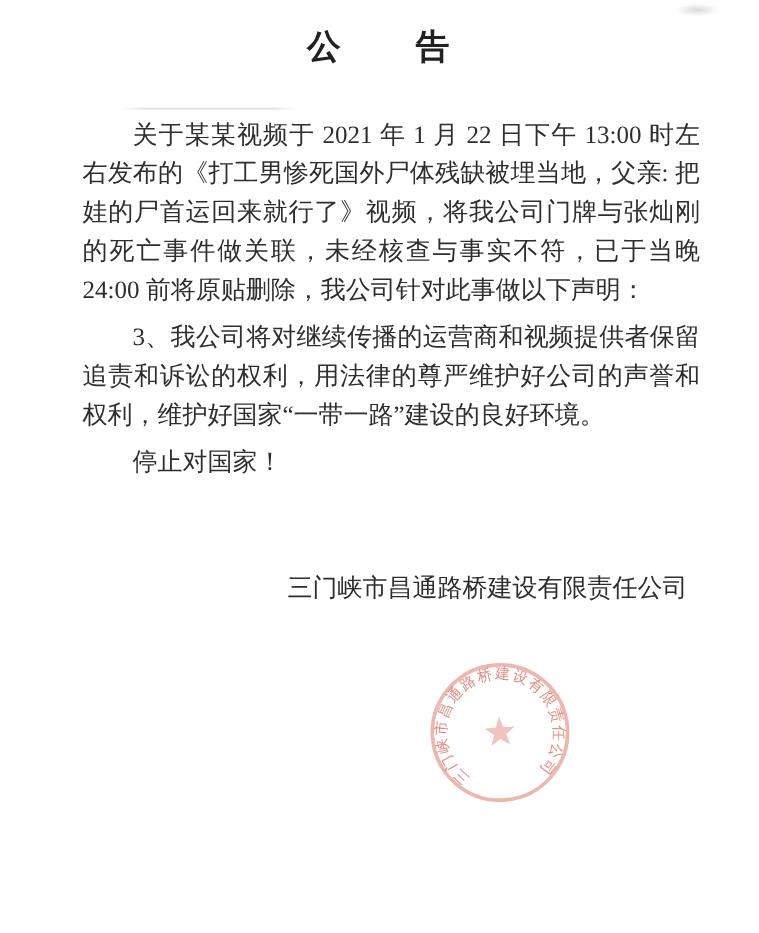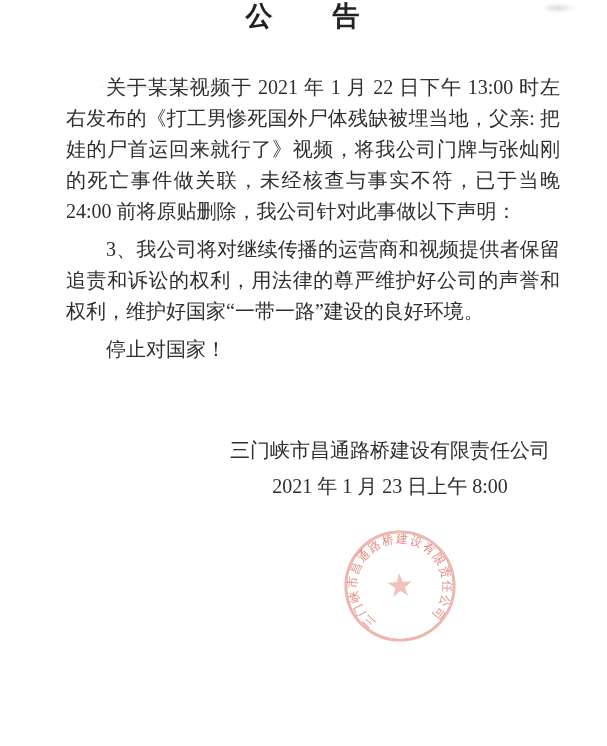--- a/index.html
+++ b/index.html
@@ -7,21 +7,21 @@
     position: relative;
     width: 607px;
     height: 746px;
     background: #ffffff;
     overflow: hidden;
     font-family: "Liberation Serif", "DejaVu Serif", serif;
     color: #2e2e2e;
   }
   .title {
     margin: 0;
-    padding-top: 2px;
+    padding-top: 23px;
     text-align: center;
     font-family: "Liberation Sans", "DejaVu Sans", sans-serif;
     font-size: 27px;
     line-height: 1.1;
     font-weight: bold;
     color: #222222;
     letter-spacing: 2px;
   }
   .body {
     margin: 40px 47px 0 66px;
@@ -87,21 +87,20 @@
   <h1 class="title">公　　告</h1>
 
   <div class="body">
     <p>关于某某视频于 2021 年 1 月 22 日下午 13:00 时左右发布的《打工男惨死国外尸体残缺被埋当地，父亲: 把娃的尸首运回来就行了》视频，将我公司门牌与张灿刚的死亡事件做关联，未经核查与事实不符，已于当晚 24:00 前将原贴删除，我公司针对此事做以下声明：</p>
     <p>3、我公司将对继续传播的运营商和视频提供者保留追责和诉讼的权利，用法律的尊严维护好公司的声誉和权利，维护好国家“一带一路”建设的良好环境。</p>
     <p>停止对国家！</p>
   </div>
 
   <div class="signature">
     <div class="company">三门峡市昌通路桥建设有限责任公司</div>
-    <div class="date">2021 年 1 月 23 日上午 8:00</div>
   </div>
 
   <svg class="seal" viewBox="0 0 120 120" aria-hidden="true">
     <g transform="rotate(-4 60 60)">
       <circle cx="60" cy="60" r="55" fill="none" stroke="rgba(214, 92, 74, 0.5)" stroke-width="3"></circle>
       <polygon points="60,47 63.06,55.79 72.36,55.98 64.95,61.61 67.64,70.52 60,65.2 52.36,70.52 55.05,61.61 47.64,55.98 56.94,55.79" fill="rgba(218, 110, 94, 0.45)"></polygon>
       <path id="sealArc" d="M 34.76 96.04 A 44 44 0 1 1 85.24 96.04" fill="none" stroke="none"></path>
       <text class="seal-text">
         <textPath href="#sealArc" startOffset="2">三门峡市昌通路桥建设有限责任公司</textPath>
       </text>

